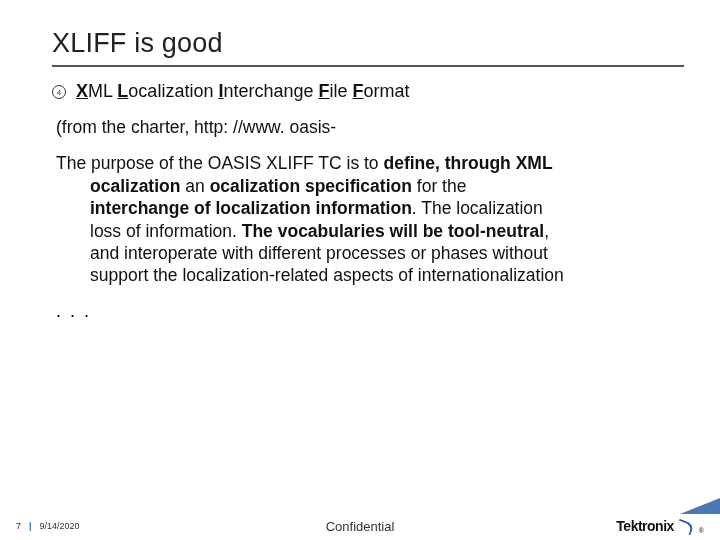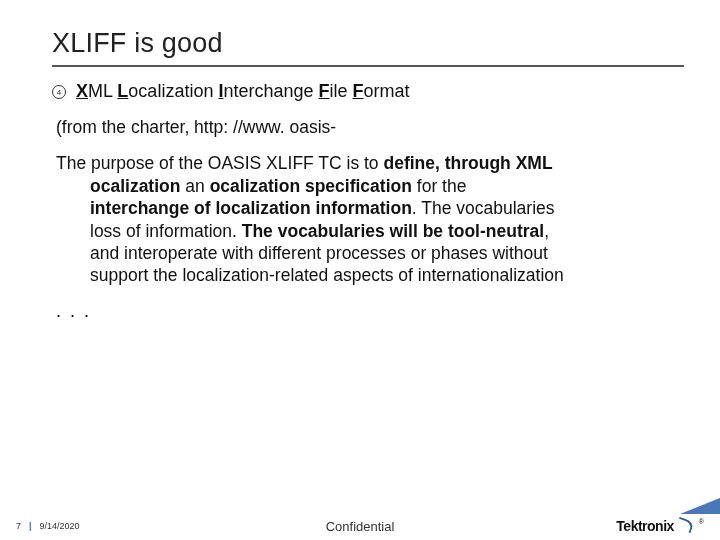--- a/index.html
+++ b/index.html
@@ -99,21 +99,21 @@
     font-size: 13px;
     color: #333;
   }
   .footer-right {
     margin-left: auto;
     display: flex;
     align-items: center;
   }
   .tek-logo {
     display: flex;
-    align-items: flex-start;
+    align-items: flex-end;
     gap: 3px;
   }
   .tek-word {
     font-family: Arial, sans-serif;
     font-size: 14px;
     font-weight: 700;
     color: #111;
     letter-spacing: -0.5px;
   }
   .tek-swoosh {
@@ -171,21 +171,21 @@
   <div class="body-text charter-ref">
     <span>(from the charter, http: //www. oasis-</span>
   </div>
 
   <div class="body-text purpose">
     <span>The purpose of the OASIS XLIFF TC is to </span><span class="bi">define, through XML</span>
     <span class="indent">
       <span class="bi">ocalization</span><span> an </span><span class="bi">ocalization specification</span><span> for the</span>
     </span>
     <span class="indent">
-      <span class="bi">interchange of localization information</span><span>. The vocabularies</span>
+      <span class="bi">interchange of localization information</span><span>. The localization</span>
     </span>
     <span class="indent">
       <span>loss of information. </span><span class="bi">The vocabularies will be tool-neutral</span><span>,</span>
     </span>
     <span class="indent">and interoperate with different processes or phases without</span>
     <span class="indent">support the localization-related aspects of internationalization</span>
   </div>
 
   <div class="ellipsis">. . .</div>
 </div>

